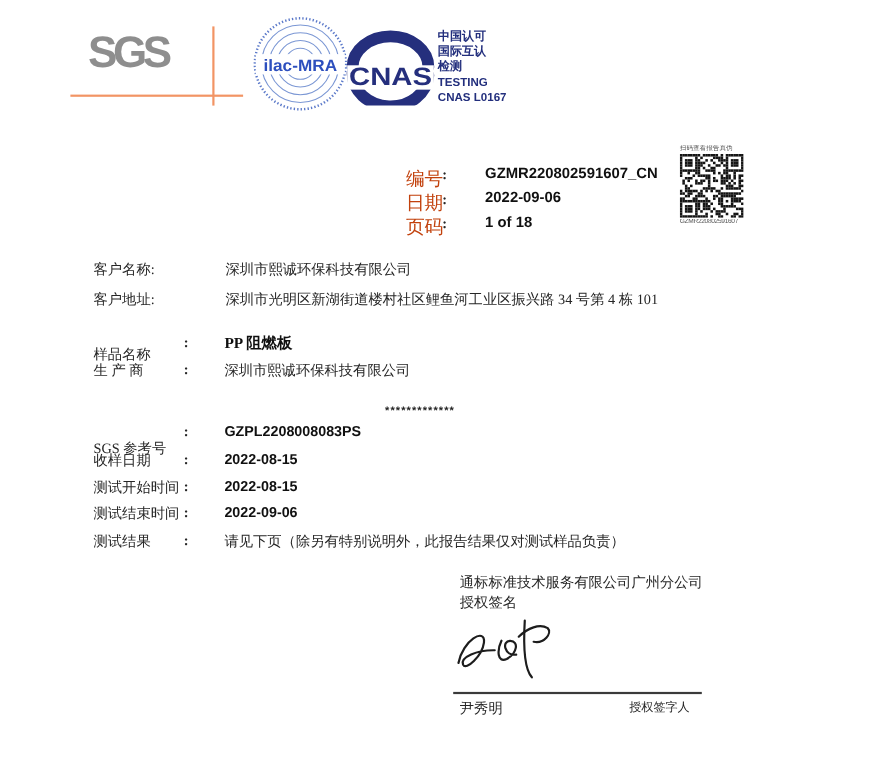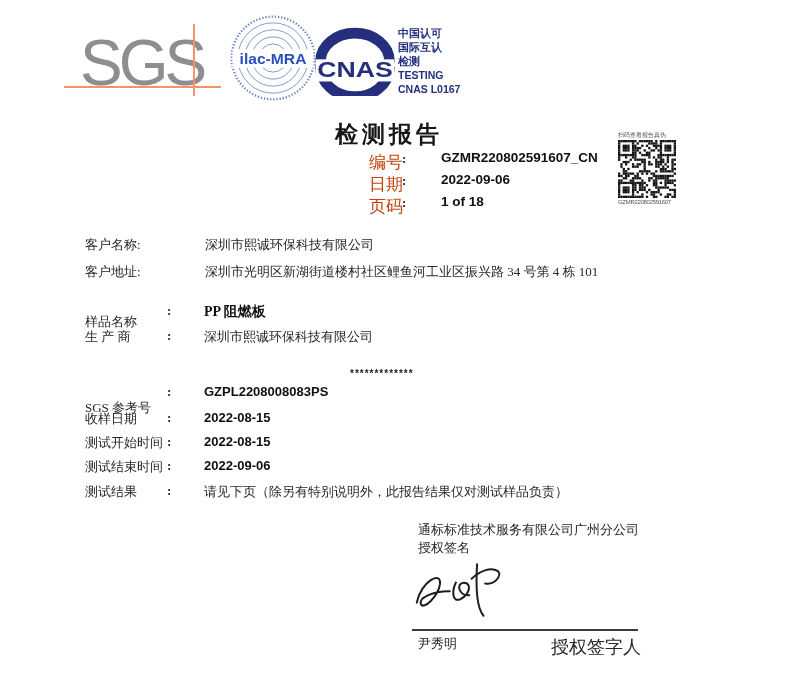--- a/index.html
+++ b/index.html
@@ -1,21 +1,21 @@
 <!DOCTYPE html>
 <html><head>
 <meta charset="utf-8">
 <style>
   html,body{margin:0;padding:0;background:#ffffff;}
   .page{position:relative;width:800px;height:695px;background:#ffffff;overflow:hidden;
         font-family:"Liberation Serif",serif;color:#2b2b2b;}
   .abs{position:absolute;}
   
-  .sgs-logo{left:80px;top:16px;font-family:"Liberation Sans",sans-serif;font-weight:normal;
-            font-size:64px;line-height:64px;letter-spacing:-4px;color:#8e8e8e;margin-top:15px;}
+  .sgs-logo{left:80px;top:16px;font-family:"Liberation Sans",sans-serif;font-weight:bold;
+            font-size:40px;line-height:64px;letter-spacing:-4px;color:#8e8e8e;}
   .crop-v{left:193px;top:24px;width:2px;height:72px;background:#f29464;}
   .crop-h{left:64px;top:86px;width:157px;height:2px;background:#f29464;}
   .ilac-logo{left:229px;top:14px;width:88px;height:88px;}
   .cnas-logo{left:314px;top:26px;width:82px;height:70px;}
   .cnas-text{left:398px;top:26px;line-height:14px;color:#232f7d;}
   .cnas-text .zh{font-size:11px;font-weight:bold;}
   .cnas-text .en{font-family:"Liberation Sans",sans-serif;font-size:10.5px;font-weight:bold;}
   
   .report-title{left:335px;top:119px;font-size:23px;font-weight:bold;letter-spacing:4px;color:#161616;}
   .meta-label{font-size:17px;color:#c2410c;}
@@ -34,21 +34,21 @@
   .val-b{font-weight:bold;font-size:14px;color:#101010;}
   .disclaimer{left:98px;top:354px;width:625px;font-size:13px;color:#262626;}
   .stars{left:350px;top:368px;font-family:"Liberation Sans",sans-serif;font-size:10px;font-weight:bold;
          letter-spacing:1px;color:#222;}
   
   .sig-company{left:418px;top:521px;font-size:13px;color:#262626;}
   .sig-auth{left:418px;top:539px;font-size:13px;color:#262626;}
   .sig-image{left:410px;top:556px;width:140px;height:72px;}
   .sig-line{left:412px;top:629px;width:226px;height:2px;background:#3a3a3a;}
   .sig-name{left:418px;top:635px;font-size:13px;color:#262626;}
-  .sig-title{left:551px;top:635px;font-size:18px;color:#262626;}
+  .sig-title{left:572px;top:635px;font-size:11px;color:#262626;}
 </style>
 </head>
 <body>
 
 <div class="page">
 
   <div class="abs sgs-logo">SGS</div>
   <div class="abs crop-v"></div>
   <div class="abs crop-h"></div>
 
@@ -73,21 +73,20 @@
   </svg>
 
   <div class="abs cnas-text">
     <div class="zh">中国认可</div>
     <div class="zh">国际互认</div>
     <div class="zh">检测</div>
     <div class="en">TESTING</div>
     <div class="en">CNAS L0167</div>
   </div>
 
-  <div class="abs report-title">检测报告</div>
 
   <div class="abs meta-label" style="left:369px;top:151px;">编号</div>
   <div class="abs meta-colon" style="left:402px;top:151px;">:</div>
   <div class="abs meta-value" style="left:441px;top:150px;">GZMR220802591607_CN</div>
 
   <div class="abs meta-label" style="left:369px;top:173px;">日期</div>
   <div class="abs meta-colon" style="left:402px;top:173px;">:</div>
   <div class="abs meta-value" style="left:441px;top:172px;">2022-09-06</div>
 
   <div class="abs meta-label" style="left:369px;top:195px;">页码</div>

